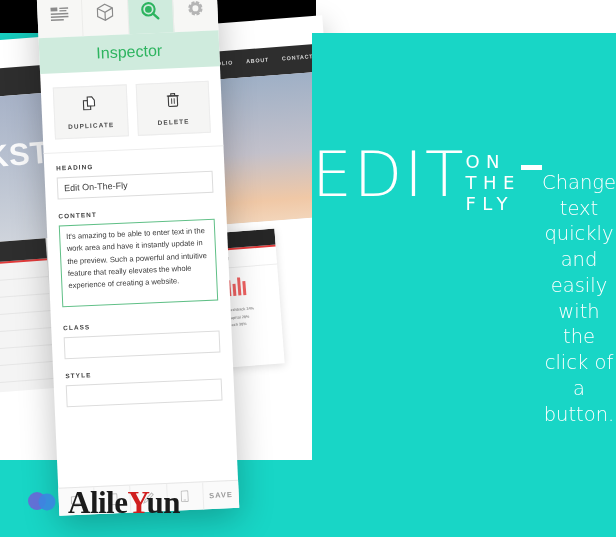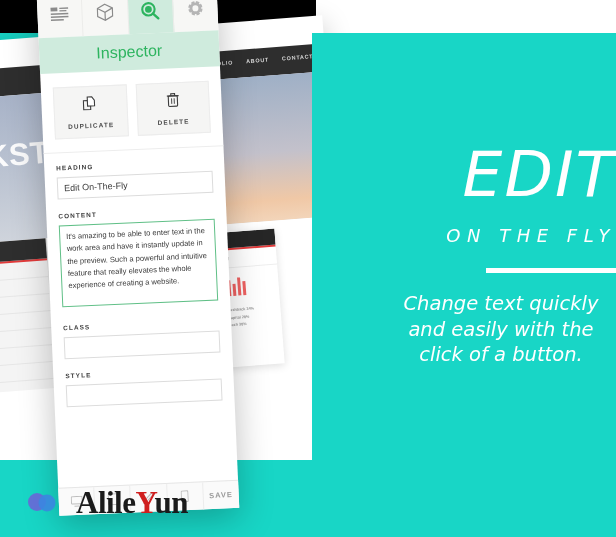--- a/index.html
+++ b/index.html
@@ -24,32 +24,32 @@
   .teal-bottom-band {
     position: absolute; left: 0; top: 460px; width: 616px; height: 77px;
     background: #18d6c6;
   }
   .teal-top-band {
     position: absolute; left: 0; top: 33px; width: 616px; height: 13px;
     background: #18d6c6;
   }
 
   .promo { position: absolute; left: 312px; top: 33px; width: 304px; height: 440px;
-           display: flex; flex-direction: column; align-items: flex-end; padding-top: 110px; color: #fff; font-style: italic; }
+           display: flex; flex-direction: row; align-items: flex-start; padding-top: 110px; color: #fff; }
   .promo-title {
     font-size: 63px; font-weight: 300; letter-spacing: 2px; line-height: 1;
     font-family: "DejaVu Sans", sans-serif;
   }
   .promo-sub {
-    font-size: 18px; font-weight: 400; letter-spacing: 6.5px; margin-top: 19px;
+    font-size: 18px; font-weight: 400; letter-spacing: 6.5px; margin-top: 8px;
     font-family: "DejaVu Sans", sans-serif;
   }
   .promo-rule { width: 130px; height: 5px; background: #fff; margin-top: 22px; }
   .promo-body {
-    margin-top: 18px; font-size: 19.5px; line-height: 1.32; text-align: center;
+    margin-top: 27px; font-size: 19.5px; line-height: 1.32; text-align: center;
     font-weight: 300; width: 230px; font-family: "DejaVu Sans", sans-serif;
   }
 
   
   .mock-wrap { position: absolute; left: -60px; top: 30px; width: 400px; height: 450px; }
   .mock {
     position: absolute; inset: 0;
     transform: rotate(-4.4deg);
     transform-origin: 50% 50%;
   }
@@ -170,21 +170,21 @@
   .insp-bottom {
     position: absolute; left: 0; bottom: 0; width: 100%; height: 28px;
     display: flex; border-top: 1px solid #e6e6e6; background: #fafafa;
   }
   .ib { flex: 1; display: flex; align-items: center; justify-content: center; border-right: 1px solid #ececec; }
   .ib:last-child { border-right: none; }
   .ib-save { font-size: 7.5px; letter-spacing: 1px; color: #9a9a9a; font-weight: 700; }
 
   
   .wm-alile {
-    position: absolute; left: 26px; top: 487px; display: flex; align-items: center; gap: 16px;
+    position: absolute; left: 26px; top: 487px; display: flex; align-items: flex-start; gap: 8px;
   }
   .wm-alile-text {
     font-family: "Liberation Serif", serif; font-size: 31px; font-weight: 700;
     color: #1b1b1b; letter-spacing: -0.5px; line-height: 1;
   }
   .wm-alile-text .r { color: #d01f1f; }
 
   .wm-tqge {
     position: absolute; left: 372px; top: 481px; width: 222px; height: 48px;
     background: #8fd9d0; display: flex; align-items: stretch;

